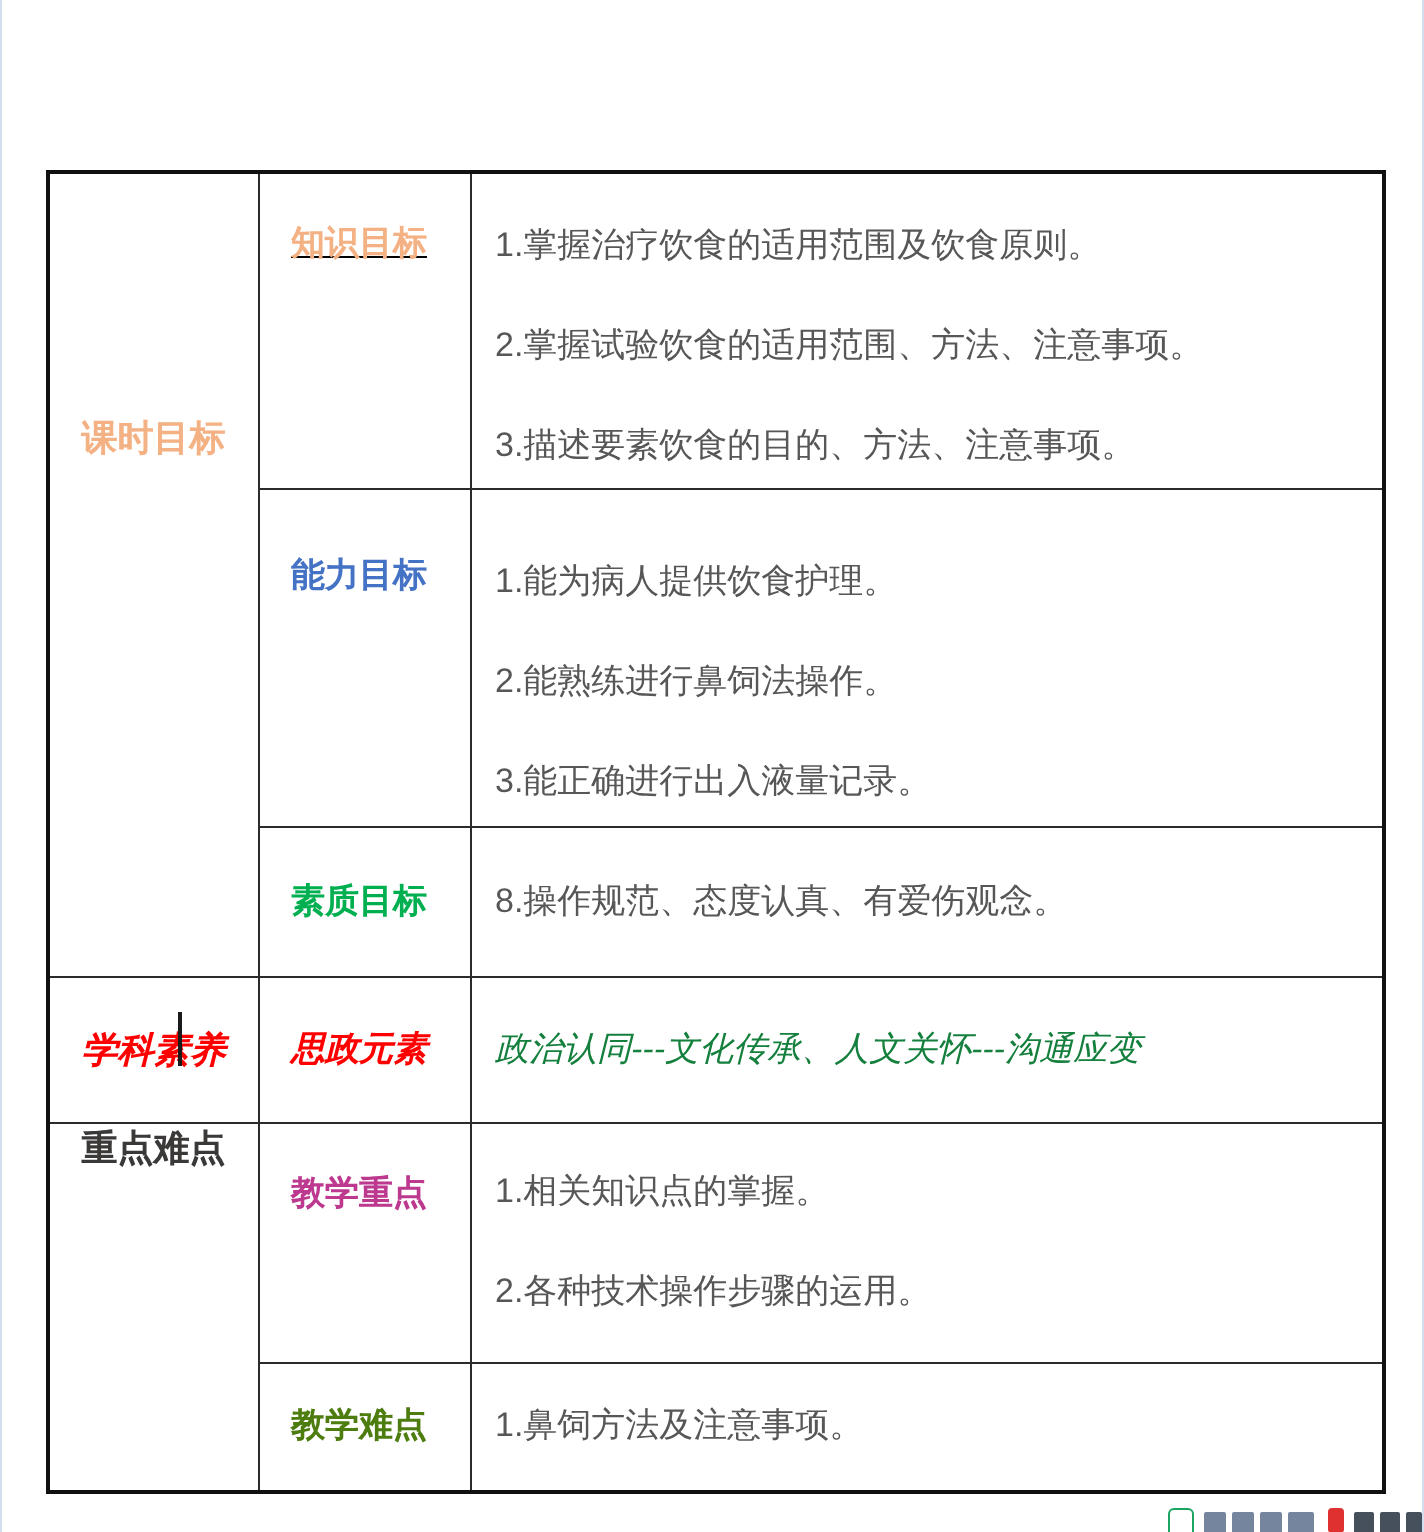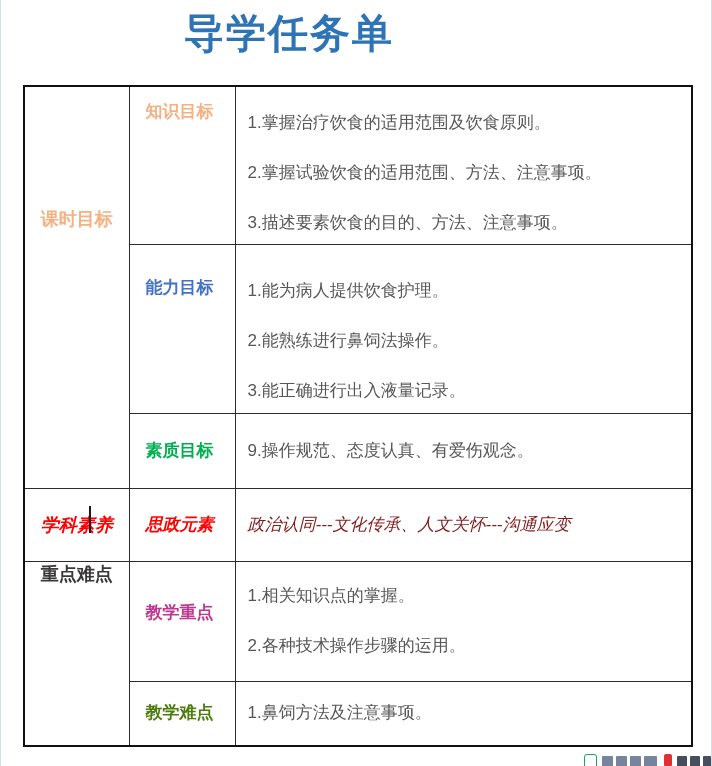--- a/index.html
+++ b/index.html
@@ -66,43 +66,43 @@
 
   
   tr.r-knowledge  td { height: 158px; }
   tr.r-ability    td { height: 169px; }
   tr.r-quality    td { height: 75px; }
   tr.r-ideology   td { height: 73px; font-style: italic; }
   tr.r-focus      td { height: 120px; }
   tr.r-difficulty td { height: 65px; }
 
   
-  tr.r-knowledge td.c2cell { padding-top: 14px; }
+  tr.r-knowledge td.c2cell { padding-top: 24px; text-decoration: underline; }
   tr.r-knowledge td.c3cell { padding-top: 24px; }
   tr.r-ability   td.c2cell { padding-top: 32px; }
   tr.r-ability   td.c3cell { padding-top: 34px; }
   tr.r-quality   td.c2cell, tr.r-quality td.c3cell { vertical-align: middle; }
   tr.r-ideology  td { vertical-align: middle; }
-  tr.r-focus     td.c2cell { padding-top: 40px; }
+  tr.r-focus     td.c2cell { padding-top: 24px; }
   tr.r-focus     td.c3cell { padding-top: 22px; }
   tr.r-difficulty td.c2cell, tr.r-difficulty td.c3cell { vertical-align: middle; }
 
   td.group-lesson   { padding-top: 120px; }
   td.group-keypoint { }
   td.group-subject  { vertical-align: middle !important; position: relative; }
 
   
   .col-peach   { color: #F4B183; }
   .col-blue    { color: #4472C4; }
   .col-green   { color: #00B050; }
   .col-red     { color: #FF0000; }
   .col-magenta { color: #BC398F; }
   .col-brown   { color: #4d7c0f; }
   .col-dark    { color: #3B3838; }
-  td.c3cell p.red-text { color: #7f1d1d; }
+  td.c3cell p.red-text { color: #15803d; }
 
   .caret {
     position: absolute;
     left: 64px;
     top: 17px;
     width: 2px;
     height: 27px;
     background: #1a1a1a;
   }
 
@@ -121,21 +121,20 @@
     position: absolute; left: 663px; top: 2px;
     width: 8px; height: 12px;
     background: #E03131; border-radius: 2px 2px 1px 1px;
   }
 </style>
 </head>
 <body>
 
 <div class="page">
 
-  <div class="doc-title">导学任务单</div>
 
   <table class="task-table">
     <colgroup>
         <col class="c1">
         <col class="c2">
         <col class="c3">
       </colgroup>
 
     <tbody>
         <tr class="r-knowledge">
@@ -161,21 +160,21 @@
         <p>2.能熟练进行鼻饲法操作。</p>
         <p>3.能正确进行出入液量记录。</p>
       </td>
     </tr>
 
     <tr class="r-quality">
       <td class="c2cell">
         <div class="lbl col-green">素质目标</div>
       </td>
       <td class="c3cell">
-        <p>9.操作规范、态度认真、有爱伤观念。</p>
+        <p>8.操作规范、态度认真、有爱伤观念。</p>
       </td>
     </tr>
 
     <tr class="r-ideology">
       <td class="group-subject">
         <div class="glabel col-red">学科素养</div>
         <div class="caret"></div>
       </td>
       <td class="c2cell">
         <div class="lbl col-red">思政元素</div>

